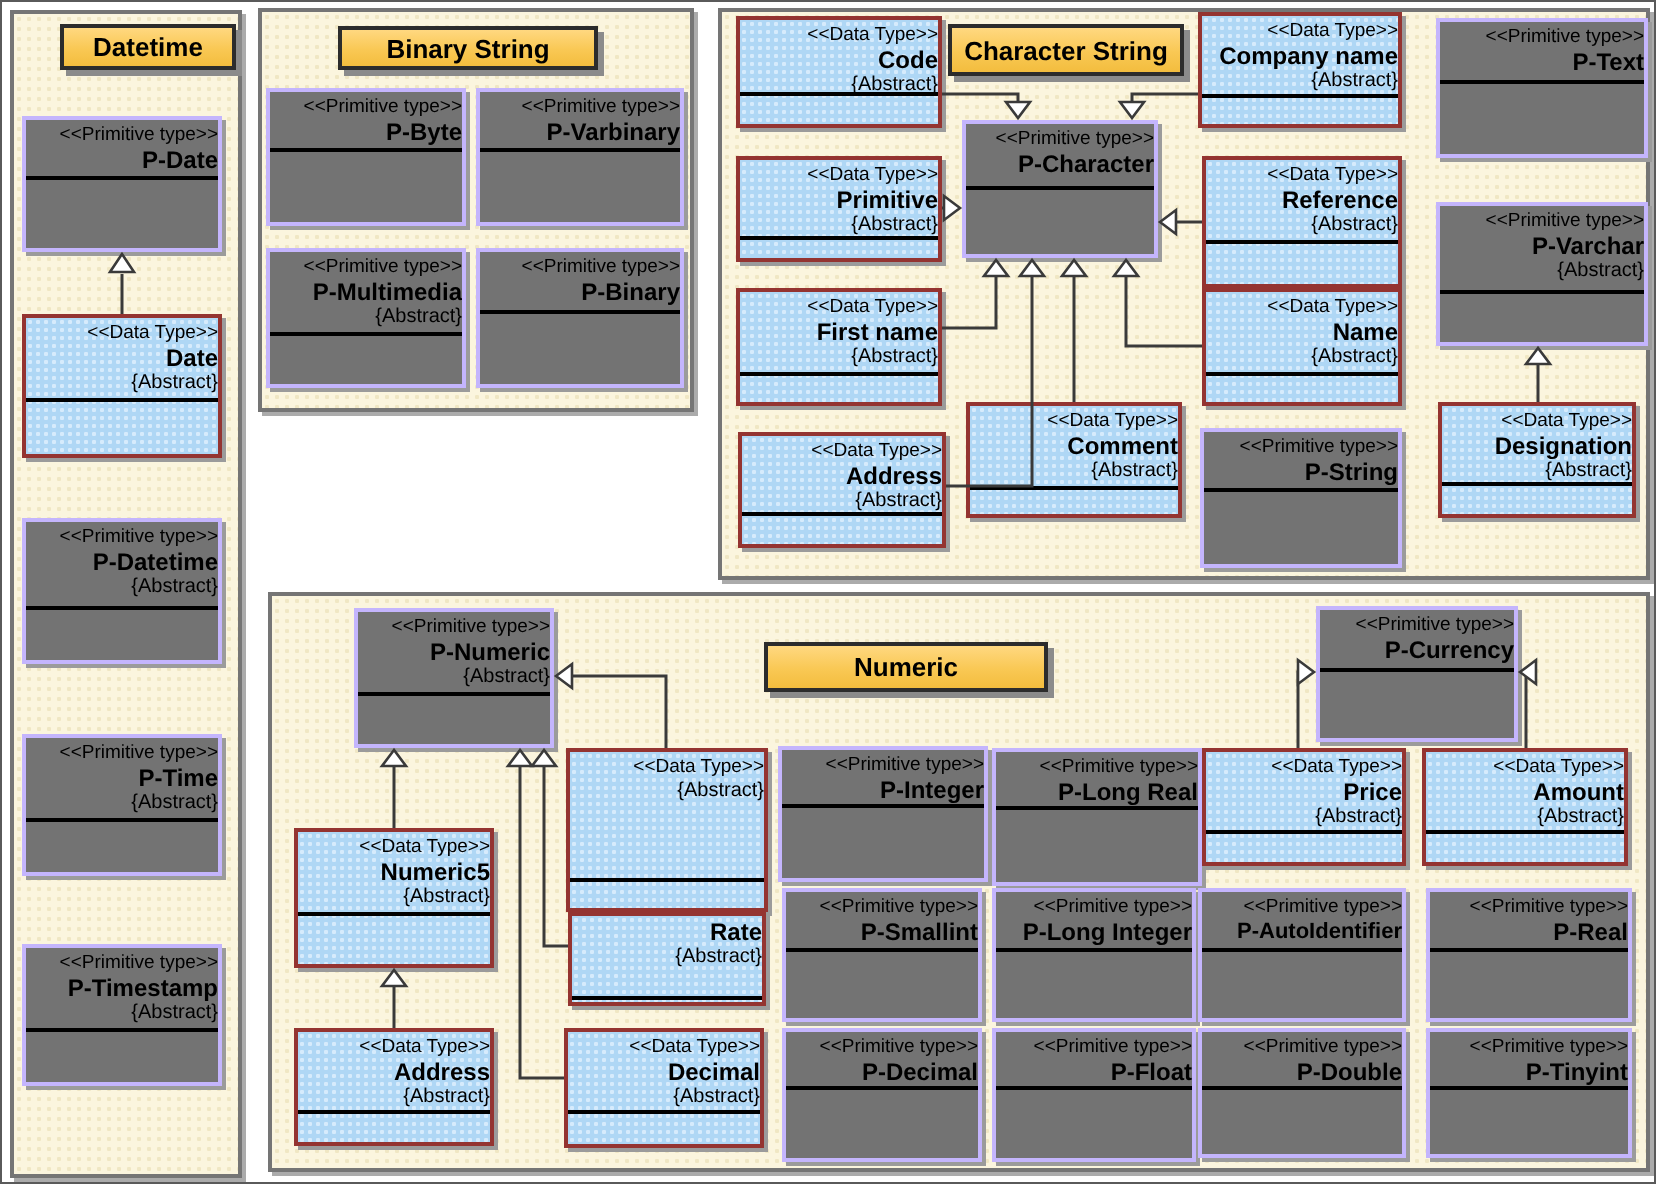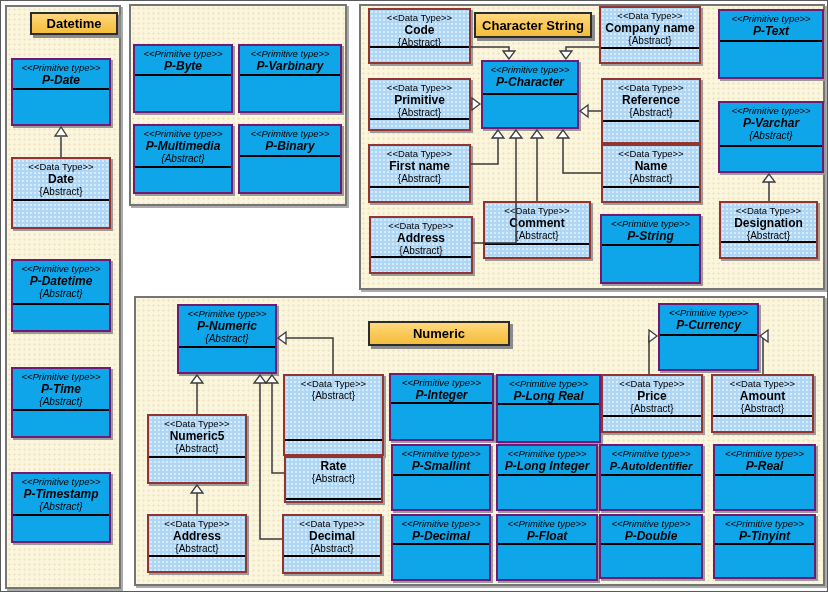--- a/index.html
+++ b/index.html
@@ -5,47 +5,50 @@
   html,body{margin:0;padding:0;background:#e8e8e8;font-family:"Liberation Sans","DejaVu Sans",sans-serif;}
   #canvas{position:relative;width:828px;height:592px;background:#ffffff;border:1px solid #5a5a5a;box-sizing:border-box;overflow:hidden;}
   .group{position:absolute;box-sizing:border-box;border:2px solid #757575;box-shadow:2px 2px 0 #ababab;
          background-color:#FBF5DE;background-image:radial-gradient(#f0e7c4 1px,transparent 1.2px);background-size:5px 5px;z-index:1;}
   .gtitle{position:absolute;box-sizing:border-box;border:2px solid #2c2c2c;box-shadow:3px 3px 0 #8b8b8b;
           background:linear-gradient(180deg,#ffd880 0%,#f9c854 55%,#f3bd3e 100%);
           text-align:center;font-weight:bold;font-size:13px;color:#000;z-index:2;
           display:flex;align-items:center;justify-content:center;}
   .gtitle.big{font-size:19px;}
   .box{position:absolute;box-sizing:border-box;box-shadow:2px 2px 0 #9b9b9b;z-index:2;}
-  .box.prim{background:#0ea5e9;border:2px solid #701a75;font-style:italic;}
+  .box.prim{background:#737373;border:2px solid #c4b5fd;}
   .box.dt{background-color:#AFD7F5;background-image:radial-gradient(#d6ebfc 1px,transparent 1.2px);background-size:4px 4px;border:2px solid #943431;}
-  .hdr{box-sizing:border-box;border-bottom:2px solid #000;text-align:center;padding-top:2px;overflow:hidden;}
+  .hdr{box-sizing:border-box;border-bottom:2px solid #000;text-align:right;padding-top:2px;overflow:hidden;}
   .st{font-size:9.5px;line-height:12px;color:#000;white-space:nowrap;}
   .nm{font-size:12px;line-height:13px;font-weight:bold;color:#000;}
   .ab{font-size:10px;line-height:12px;color:#000;}
   .wires{position:absolute;left:0;top:0;z-index:3;pointer-events:none;}
   .wires polyline{fill:none;stroke:#3a3a3a;stroke-width:1.5;}
   .wires polygon{fill:#ffffff;stroke:#3a3a3a;stroke-width:1.3;}
 </style>
 </head>
 <body>
 
 <div id="canvas">
 
   <div class="group" style="left:4px;top:4px;width:116px;height:584px"></div>
   <div class="group" style="left:128px;top:3px;width:218px;height:202px"></div>
   <div class="group" style="left:358px;top:3px;width:466px;height:286px"></div>
   <div class="group" style="left:133px;top:295px;width:691px;height:290px"></div>
 
   <div class="gtitle" style="left:29px;top:11px;width:88px;height:23px">
       <span>Datetime</span>
     </div>
+  <div class="gtitle" style="left:168px;top:12px;width:130px;height:22px">
+      <span>Binary String</span>
+    </div>
   <div class="gtitle" style="left:473px;top:11px;width:118px;height:26px">
       <span>Character String</span>
     </div>
-  <div class="gtitle" style="left:367px;top:320px;width:142px;height:25px">
+  <div class="gtitle" style="left:381px;top:320px;width:142px;height:25px">
       <span>Numeric</span>
     </div>
 
   <div class="box prim" style="left:10px;top:57px;width:100px;height:68px">
       <div class="hdr" style="height:30px">
         <div class="st">&lt;&lt;Primitive type&gt;&gt;</div>
         <div class="nm">P-Date</div>
       </div>
     </div>
   <div class="box dt" style="left:10px;top:156px;width:100px;height:72px">

